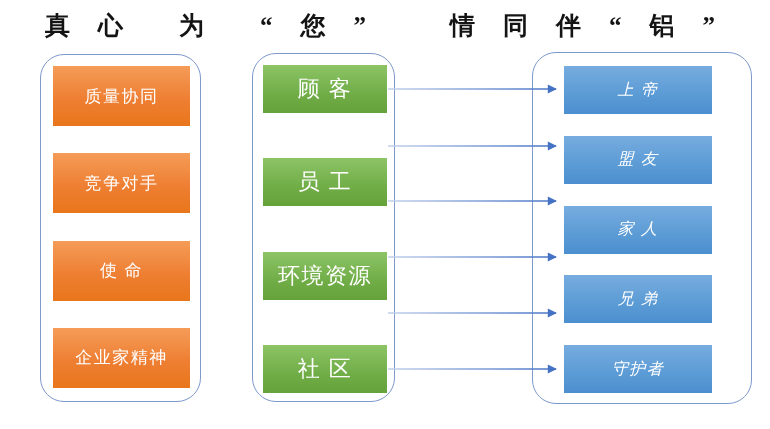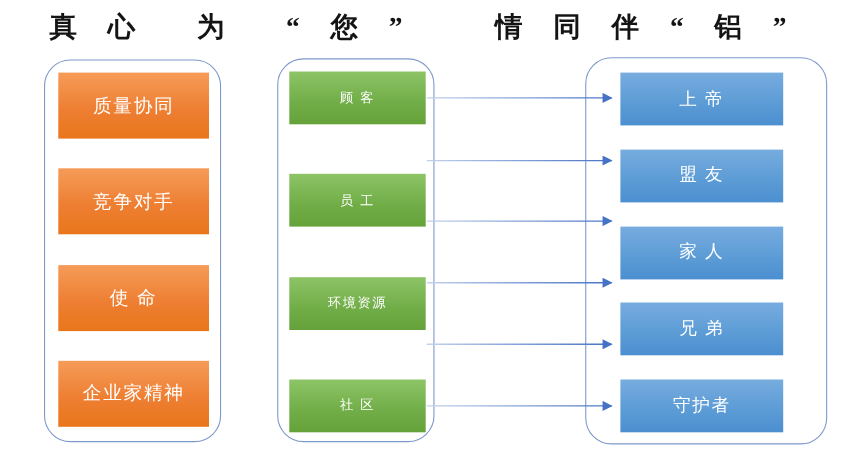--- a/index.html
+++ b/index.html
@@ -14,32 +14,32 @@
   }
   .title span { display:inline-block; min-width:0; white-space:pre; }
 
   .panel {
     position:absolute; box-sizing:border-box; background:#ffffff;
     border:1.5px solid #7E99CC; border-radius:24px;
     display:flex; flex-direction:column; justify-content:space-between;
   }
   .panel-left  { left:40px;  top:54px; width:161px; height:348px; padding:11px 10px 13px 12px; }
   .panel-mid   { left:252px; top:53px; width:143px; height:349px; padding:11px 7px 8px 10px; }
-  .panel-right { left:532px; top:52px; width:220px; height:352px; padding:13px 39px 10px 31px; }
+  .panel-right { left:532px; top:52px; width:220px; height:352px; padding:13px 39px 10px 31px;font-style:italic; }
 
   .box {
     box-sizing:border-box; display:flex; align-items:center; justify-content:center;
     color:#ffffff; letter-spacing:1.5px; white-space:pre; text-align:center;
   }
   .box-orange {
     height:60px; font-size:17px;
     background:linear-gradient(180deg,#F59C58 0%,#EE7F33 55%,#E9761B 100%);
   }
   .box-green {
-    height:48px; font-size:12px;
+    height:48px; font-size:22px;
     background:linear-gradient(180deg,#8DC466 0%,#70AD47 60%,#66A23A 100%);
   }
   .box-blue {
     height:48px; font-size:16px;
     background:linear-gradient(180deg,#77ACDF 0%,#5B9BD5 60%,#4C8FD0 100%);
   }
 
   .arrows { position:absolute; left:0; top:0; width:770px; height:429px; pointer-events:none; }
 </style>
 </head>

